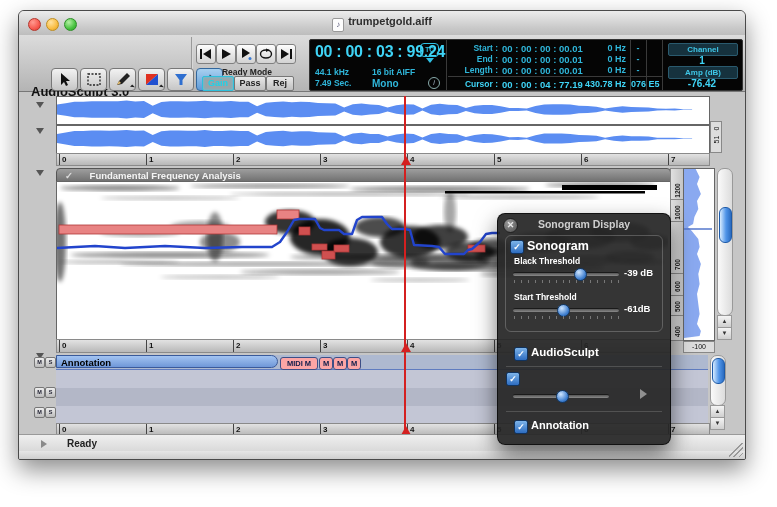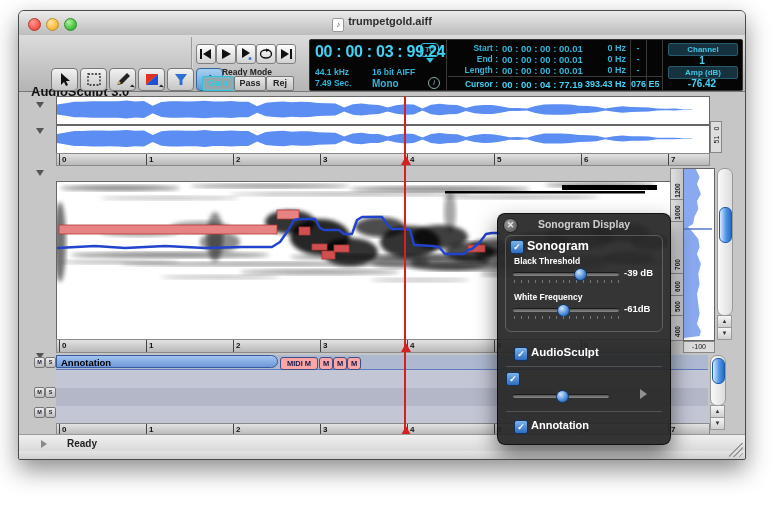--- a/index.html
+++ b/index.html
@@ -161,21 +161,21 @@
           <div class="lcd-t" style="left: 140px; top: 14px; width: 48px; text-align: right; font-size: 8.5px; font-weight: bold; color: rgb(47, 182, 218);">End :</div>
           <div class="lcd-t" style="left: 192px; top: 14px; font-size: 9.5px; font-weight: bold; color: rgb(47, 182, 218);">00 : 00 : 00 : 00.01</div>
           <div class="lcd-t" style="left: 250px; top: 14px; width: 66px; text-align: right; font-size: 9px; font-weight: bold; color: rgb(47, 182, 218);">0 Hz</div>
           <div class="lcd-t" style="left: 321px; top: 14px; width: 14px; text-align: center; font-size: 9px; font-weight: bold; color: rgb(47, 182, 218);">-</div>
           <div class="lcd-t" style="left: 140px; top: 25px; width: 48px; text-align: right; font-size: 8.5px; font-weight: bold; color: rgb(47, 182, 218);">Length :</div>
           <div class="lcd-t" style="left: 192px; top: 25px; font-size: 9.5px; font-weight: bold; color: rgb(47, 182, 218);">00 : 00 : 00 : 00.01</div>
           <div class="lcd-t" style="left: 250px; top: 25px; width: 66px; text-align: right; font-size: 9px; font-weight: bold; color: rgb(47, 182, 218);">0 Hz</div>
           <div class="lcd-t" style="left: 321px; top: 25px; width: 14px; text-align: center; font-size: 9px; font-weight: bold; color: rgb(47, 182, 218);">-</div>
           <div class="lcd-t" style="left: 140px; top: 39px; width: 48px; text-align: right; font-size: 8.5px; font-weight: bold; color: rgb(63, 212, 246);">Cursor :</div>
           <div class="lcd-t" style="left: 192px; top: 39px; font-size: 9.5px; font-weight: bold; color: rgb(63, 212, 246);">00 : 00 : 04 : 77.19</div>
-          <div class="lcd-t" style="left: 250px; top: 39px; width: 66px; text-align: right; font-size: 9px; font-weight: bold; color: rgb(63, 212, 246);">393.43 Hz</div>
+          <div class="lcd-t" style="left: 250px; top: 39px; width: 66px; text-align: right; font-size: 9px; font-weight: bold; color: rgb(63, 212, 246);">430.78 Hz</div>
           <div class="lcd-t" style="left: 321px; top: 39px; width: 14px; text-align: center; font-size: 9px; font-weight: bold; color: rgb(63, 212, 246);">076</div>
           <div class="lcd-t" style="left: 337px; top: 39px; width: 14px; text-align: center; font-size: 9px; font-weight: bold; color: rgb(63, 212, 246);">E5</div>
         </div>
     <div class="pill" style="left:358px;top:3px;width:68px;">Channel</div>
     <div class="lcd-t" style="left:358px;top:15px;width:68px;text-align:center;font-size:10px;font-weight:bold;color:#3fd4f6;">1</div>
     <div class="pill" style="left:358px;top:26px;width:68px;">Amp (dB)</div>
     <div class="lcd-t" style="left:358px;top:38px;width:68px;text-align:center;font-size:10px;font-weight:bold;color:#3fd4f6;">-76.42</div>
   </div>
 
   <div class="disc" style="left:17px;top:91px;"></div>
@@ -199,20 +199,24 @@
         <span class="rnum" style="left: 89px;">1</span>
         <span class="rnum" style="left: 176px;">2</span>
         <span class="rnum" style="left: 263px;">3</span>
         <span class="rnum" style="left: 350px;">4</span>
         <span class="rnum" style="left: 437px;">5</span>
         <span class="rnum" style="left: 524px;">6</span>
         <span class="rnum" style="left: 611px;">7</span>
         <div class="rmark" style="left: 344px;"></div>
       </div>
 
+  <div id="sono-header" class="abs" style="left:37px;top:157px;width:613px;height:13px;">
+    <span style="margin-left:8px;color:#ddd;">✓</span>
+    <span style="margin-left:14px;">Fundamental Frequency Analysis</span>
+  </div>
   <div class="abs trk" style="left:37px;top:170px;width:613px;height:158px;">
     <svg id="sonosvg" width="611" height="156">
           <filter id="blur">
             <feGaussianBlur stdDeviation="2"></feGaussianBlur>
           </filter>
           <ellipse cx="63" cy="6" rx="60" ry="3" fill="#000" fill-opacity="0.45" filter="url(#blur)"></ellipse>
           <ellipse cx="213" cy="4" rx="80" ry="2.5" fill="#000" fill-opacity="0.4" filter="url(#blur)"></ellipse>
           <ellipse cx="383" cy="7" rx="90" ry="3" fill="#000" fill-opacity="0.45" filter="url(#blur)"></ellipse>
           <ellipse cx="543" cy="3" rx="55" ry="2.5" fill="#000" fill-opacity="0.45" filter="url(#blur)"></ellipse>
           <ellipse cx="293" cy="12" rx="120" ry="2" fill="#000" fill-opacity="0.3" filter="url(#blur)"></ellipse>
@@ -371,21 +375,21 @@
           <div class="tick" style="left: 48.5333px;"></div>
           <div class="tick" style="left: 55.4667px;"></div>
           <div class="tick" style="left: 62.4px;"></div>
           <div class="tick" style="left: 69.3333px;"></div>
           <div class="tick" style="left: 76.2667px;"></div>
           <div class="tick" style="left: 83.2px;"></div>
           <div class="tick" style="left: 90.1333px;"></div>
           <div class="tick" style="left: 97.0667px;"></div>
           <div class="tick" style="left: 104px;"></div>
         </div>
-    <div class="hud-lbl" style="left:16px;top:78px;font-size:8.5px;">White Frequency</div>
+    <div class="hud-lbl" style="left:16px;top:78px;font-size:8.5px;">Start Threshold</div>
     <div class="sl-track" style="left:15px;top:94px;width:106px;">
       <div class="sl-thumb" id="wt-thumb" style="left: 43.76px;"></div>
     </div>
     <div class="sl-val" style="left:126px;top:89px;">-61dB</div>
     <div class="tickrow" id="ticks2" style="left:16px;top:102px;width:104px;">
           <div class="tick" style="left: 0px;"></div>
           <div class="tick" style="left: 6.93333px;"></div>
           <div class="tick" style="left: 13.8667px;"></div>
           <div class="tick" style="left: 20.8px;"></div>
           <div class="tick" style="left: 27.7333px;"></div>

